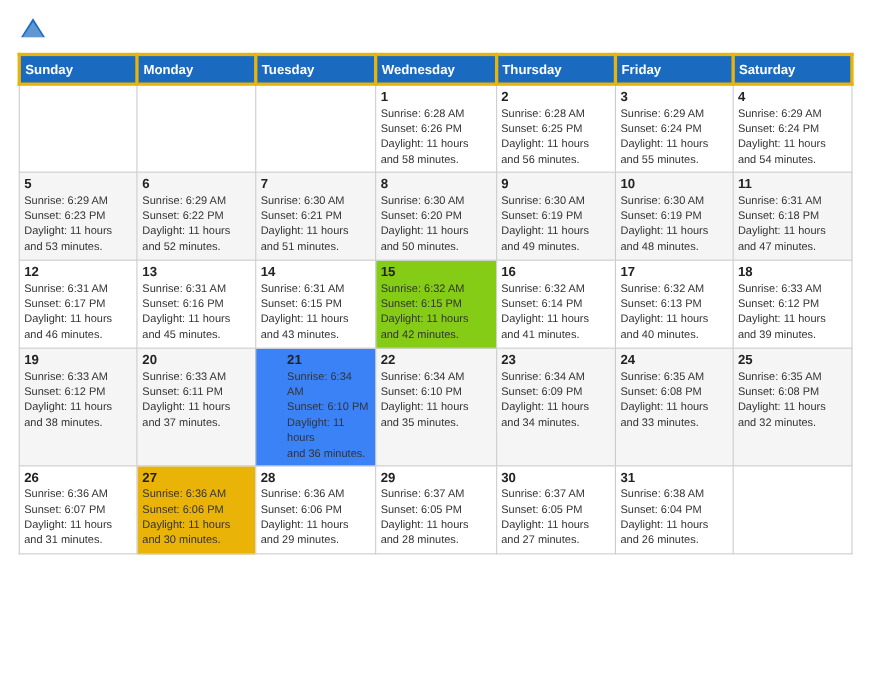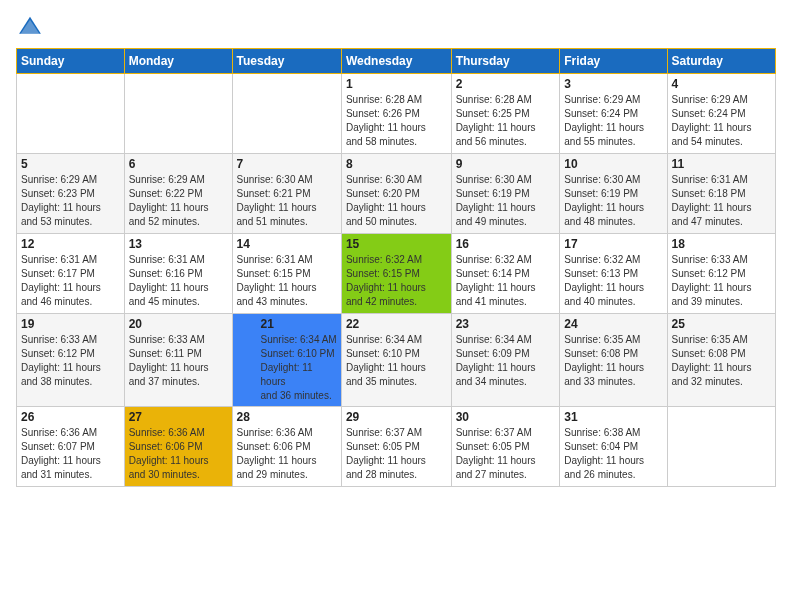--- a/index.html
+++ b/index.html
@@ -64,21 +64,21 @@
       border-collapse: collapse;
       font-size: 10px;
     }
     .calendar th {
       background: #1a6bbf;
       color: #fff;
       padding: 5px 4px;
       font-size: 12px;
       font-weight: bold;
       text-align: left;
-      border: 1px solid #eab308;
+      border: 3px solid #eab308;
     }
     .calendar td {
       border: 1px solid #ccc;
       vertical-align: top;
       padding: 3px 4px;
       width: 113px;
       height: 80px;
       background: #fff;
     }
     .calendar tr:nth-child(even) td {

